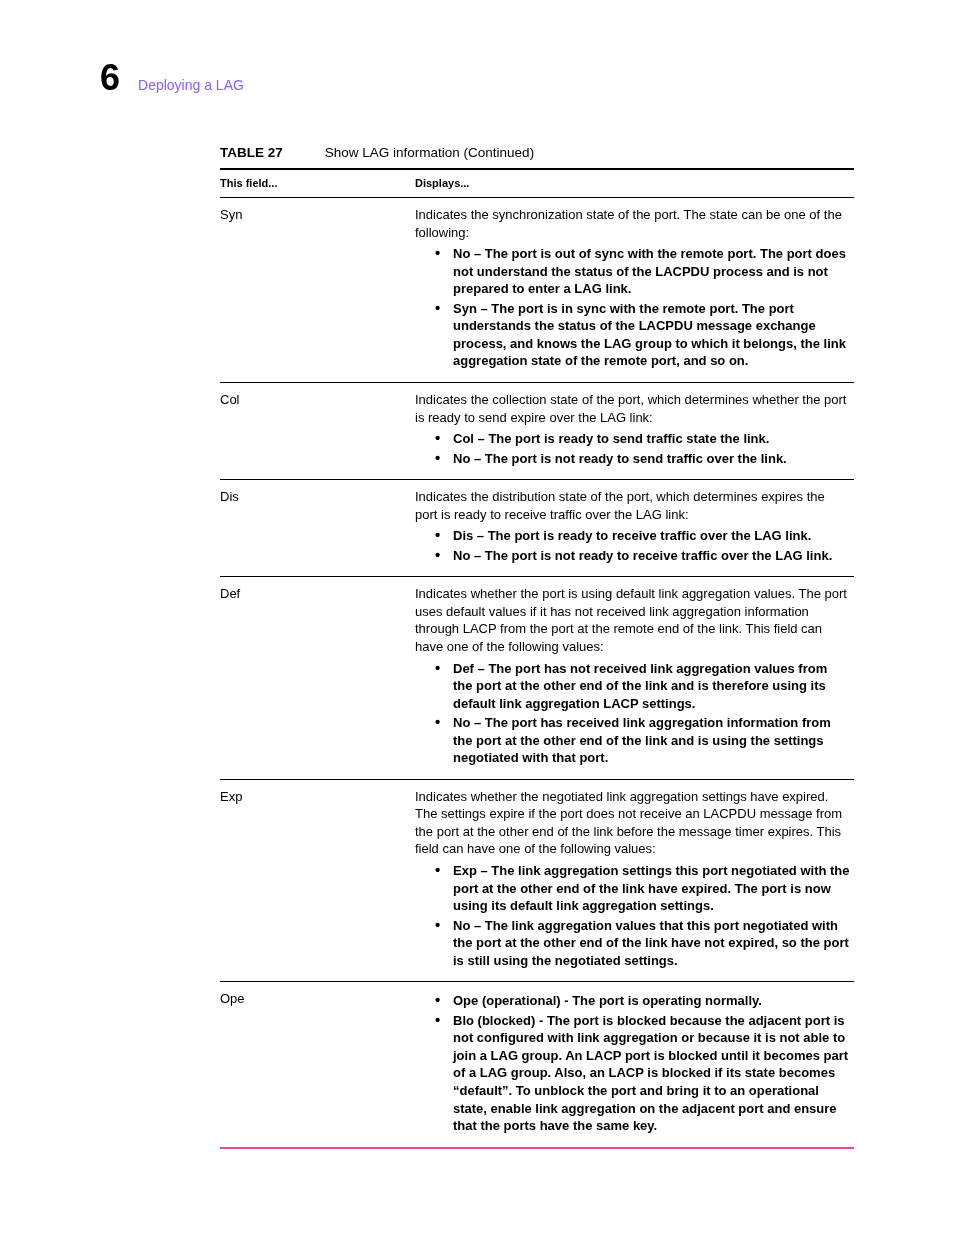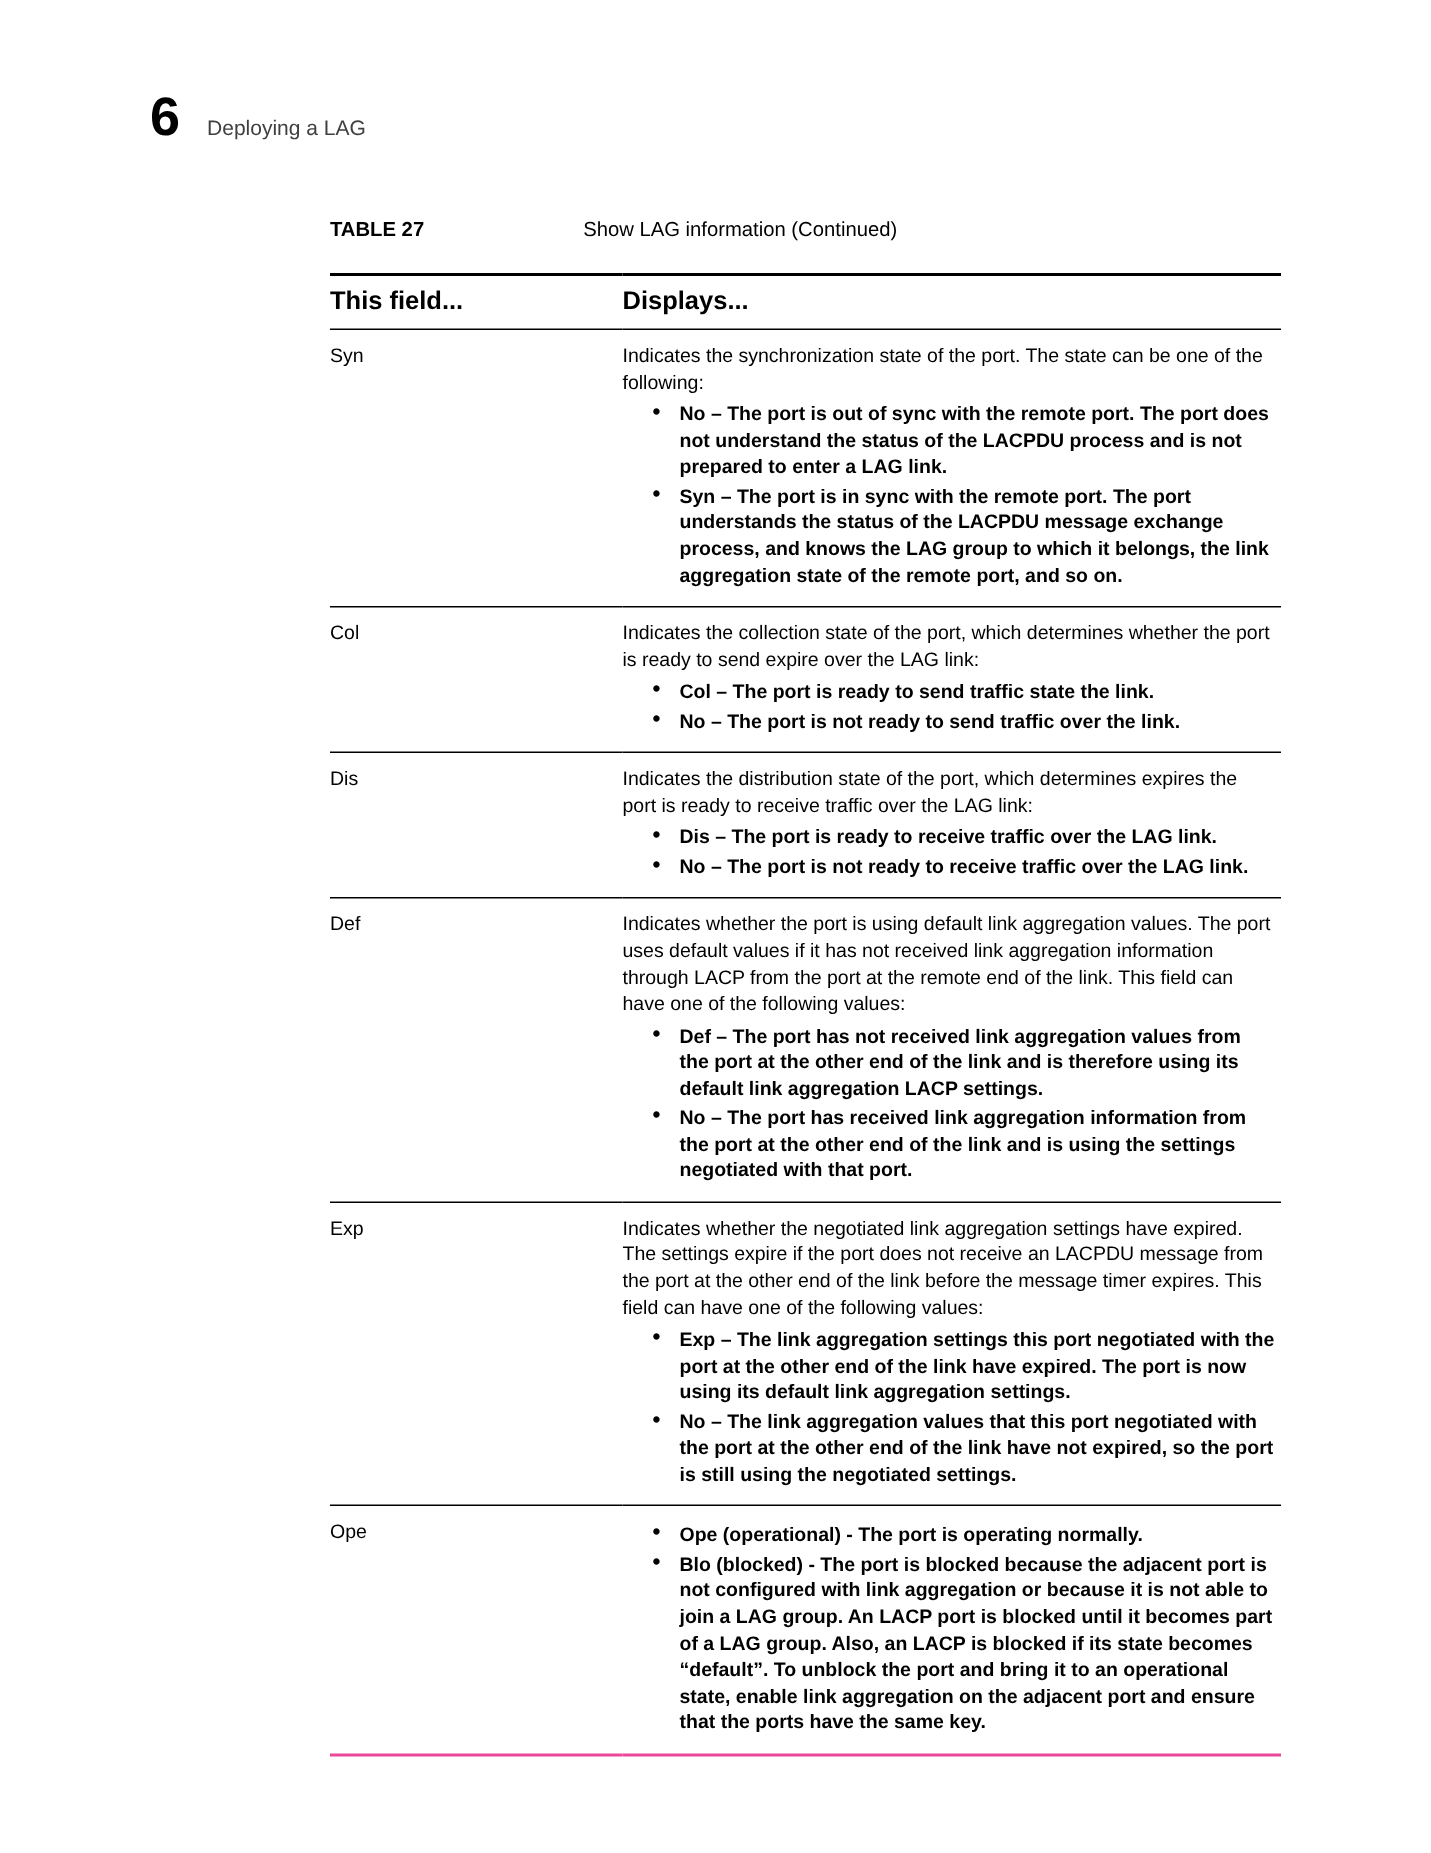--- a/index.html
+++ b/index.html
@@ -27,45 +27,45 @@
     gap: 18px;
     margin-bottom: 48px;
   }
   .chapnum {
     font-size: 36px;
     font-weight: bold;
     line-height: 1;
   }
   .chaptitle {
     font-size: 14px;
-    color: #404040;
+    color: #8b5cf6;
   }
   .table-wrap {
     margin-left: 120px;
   }
   .table-caption {
     display: flex;
-    gap: 106px;
+    gap: 42px;
     font-size: 13.5px;
-    margin-bottom: 20px;
+    margin-bottom: 6px;
   }
   .table-label { font-weight: bold; }
   table {
     border-collapse: collapse;
     width: 100%;
     table-layout: fixed;
   }
   col.field { width: 195px; }
   col.disp  { width: auto; }
   thead th {
     border-top: 2px solid #000;
     border-bottom: 1px solid #000;
     text-align: left;
     font-weight: bold;
-    font-size: 17px;
+    font-size: 11px;
     padding: 6px 4px 6px 0;
     vertical-align: top;
   }
   tbody td {
     border-bottom: 1px solid #000;
     padding: 8px 4px 10px 0;
     vertical-align: top;
     font-size: 13px;
   }
   tbody tr:last-child td {

